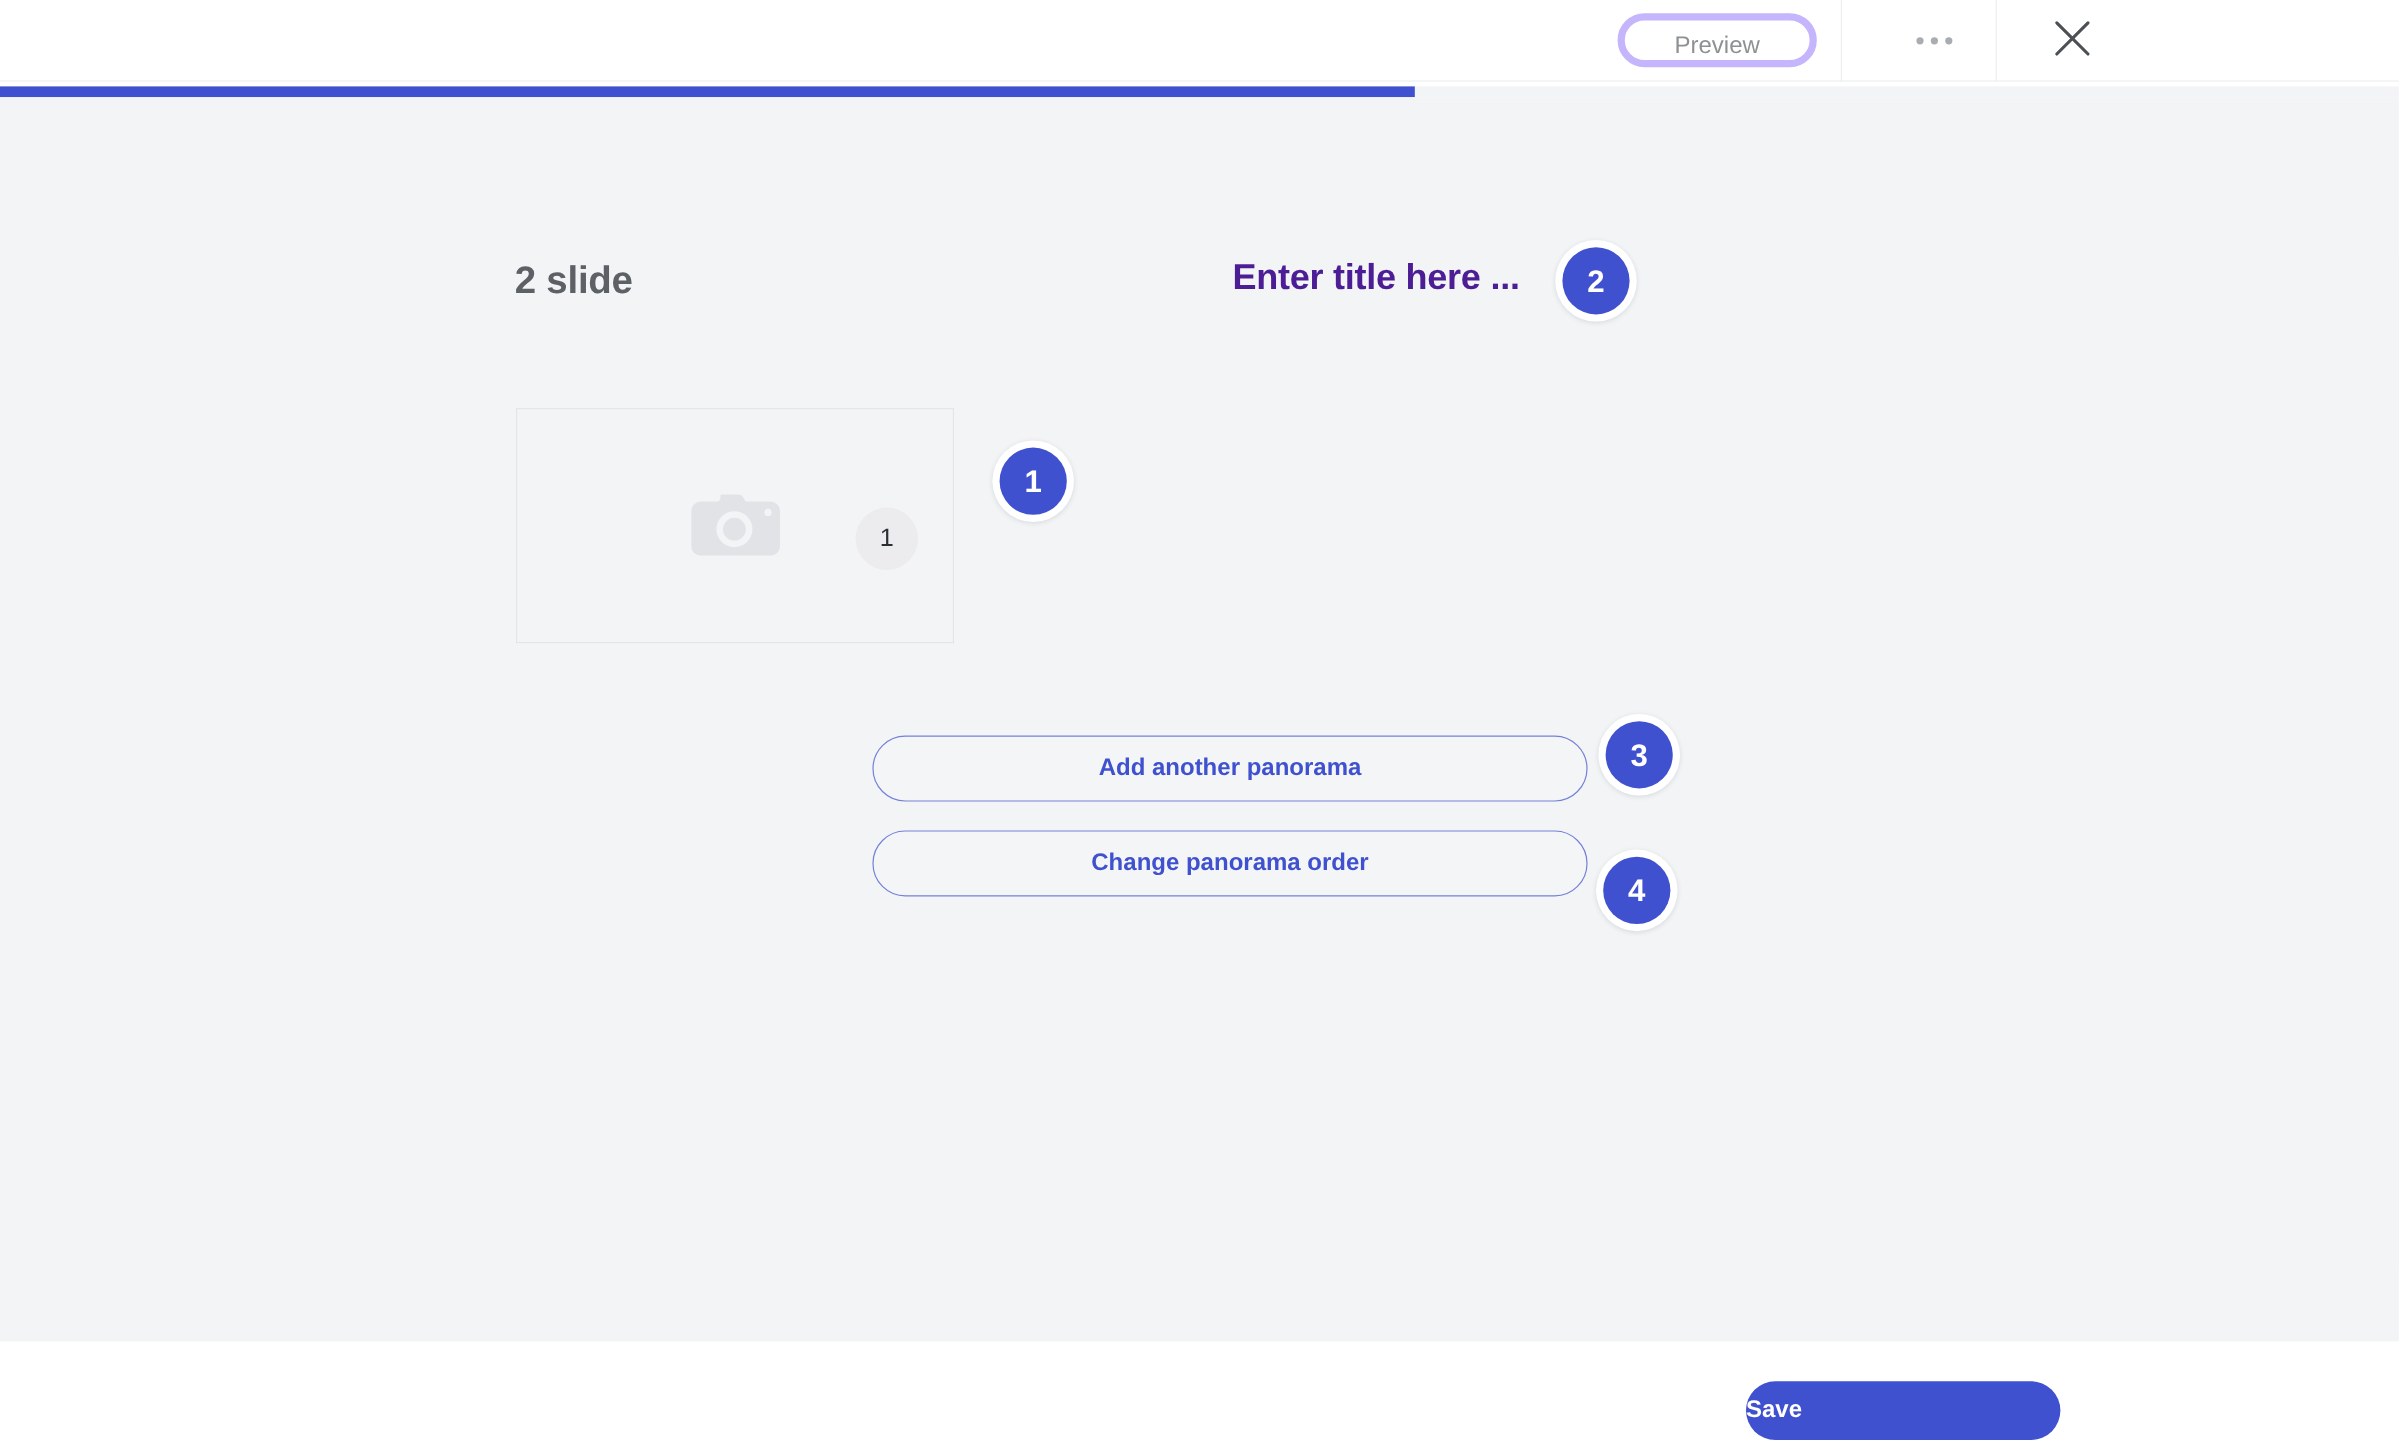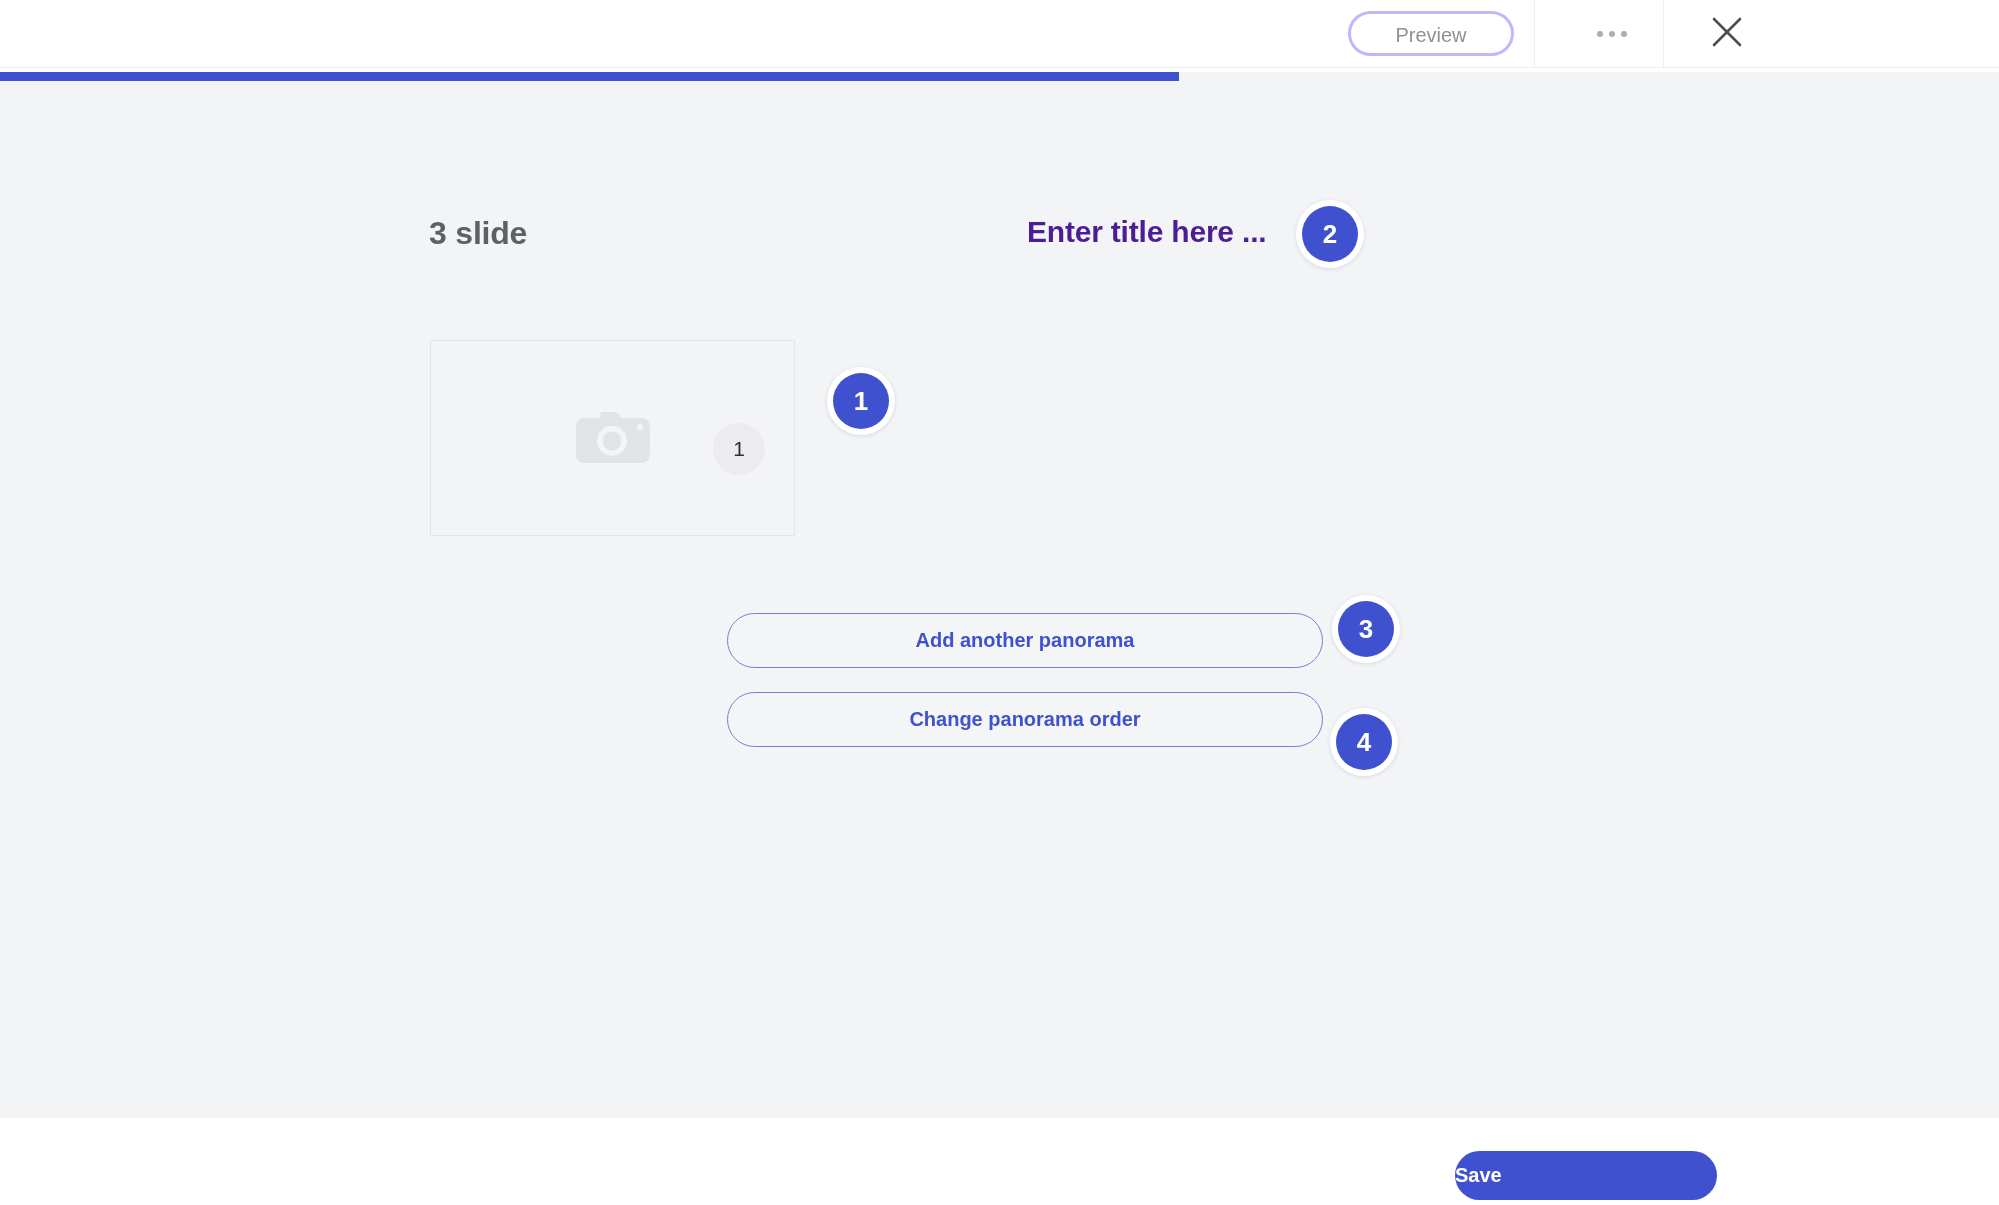--- a/index.html
+++ b/index.html
@@ -26,21 +26,21 @@
     background: #ffffff;
     border-bottom: 1px solid #eceef0;
     box-sizing: border-box;
   }
   .preview-button {
     position: absolute;
     left: 1348px;
     top: 11px;
     width: 166px;
     height: 45px;
-    border: 3px solid #c4b5fd;
+    border: 6px solid #c4b5fd;
     border-radius: 23px;
     background: #ffffff;
     color: #8e9194;
     font-size: 20px;
     line-height: 43px;
     text-align: center;
     cursor: pointer;
     box-sizing: border-box;
   }
   .header-divider {
@@ -277,21 +277,21 @@
     </span>
   </div>
 </div>
 
 <div class="progress-track">
   <div class="progress-fill" id="progress-fill" style="width: 59%; background: rgb(63, 81, 206);"></div>
 </div>
 
 <div class="content">
 
-  <div class="slide-count">3 slide</div>
+  <div class="slide-count">2 slide</div>
 
   <div class="title-placeholder">Enter title here ...</div>
 
   <div class="thumbnail">
     <span class="camera-icon">
       <svg width="74" height="58" viewBox="0 0 74 58" aria-hidden="true">
         <path d="M24 4 h16 a4 4 0 0 1 3.4 2 L46 10 H28 l2.6-4 A4 4 0 0 1 24 4 Z" fill="#e1e3e6"></path>
         <path d="M25 3 h14 a5 5 0 0 1 4.3 2.5 L46 11 H22 l2.7-5.5 A5 5 0 0 1 25 3 Z" fill="#e1e3e6"></path>
         <rect x="0" y="9" width="74" height="45" rx="8" fill="#e1e3e6"></rect>
         <circle cx="36" cy="32" r="15" fill="#f3f4f6"></circle>

